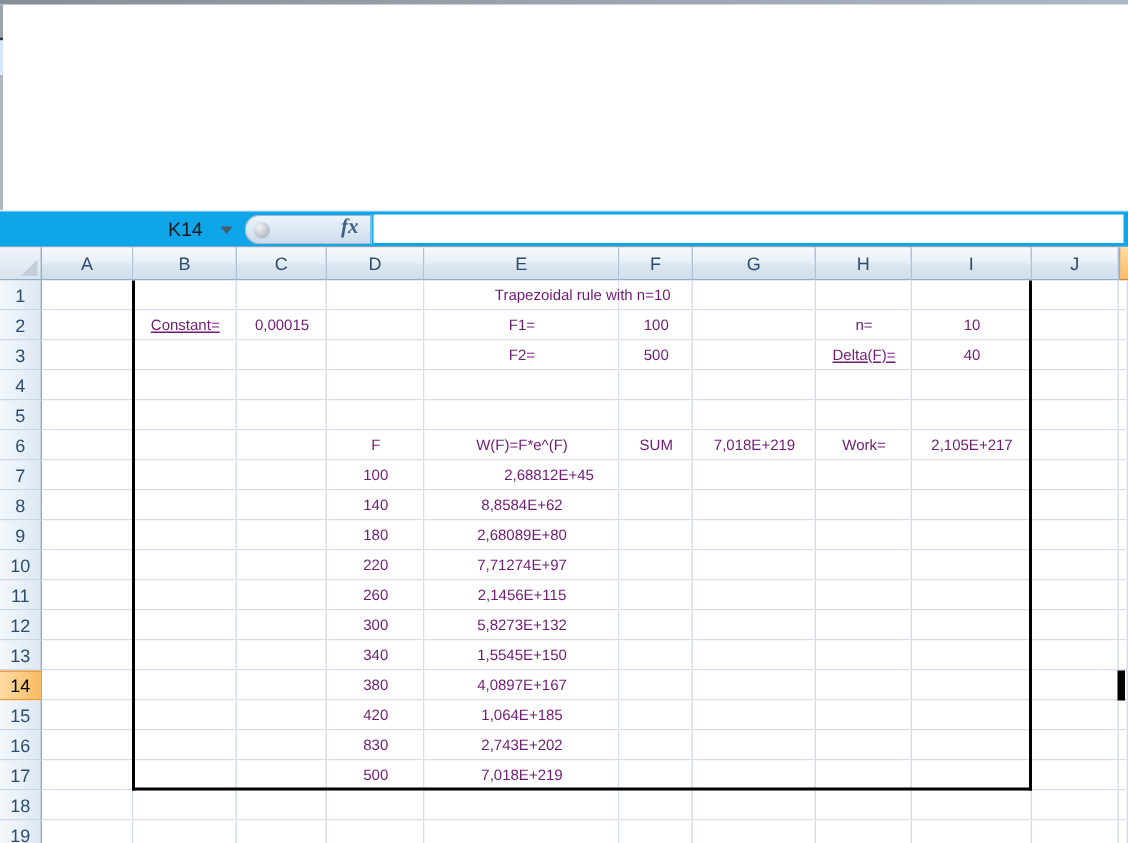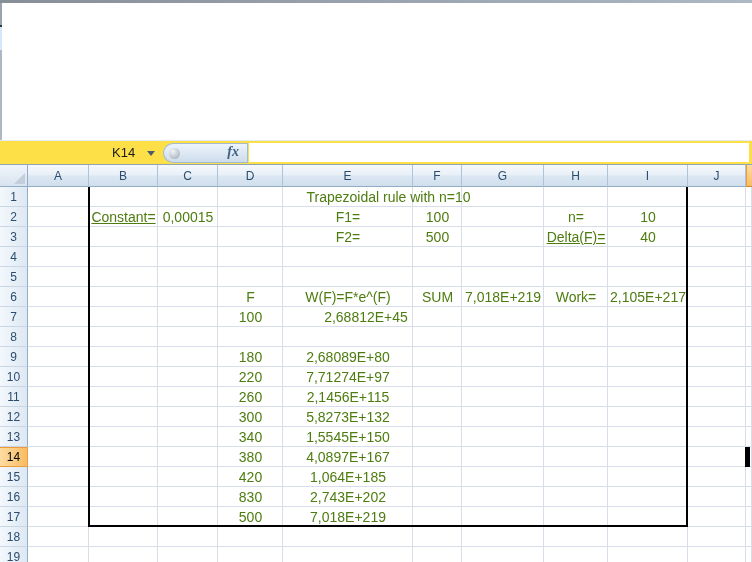--- a/index.html
+++ b/index.html
@@ -9,21 +9,21 @@
   
   .top-strip { position:absolute; left:0; top:0; width:752px; height:3px;
                background:linear-gradient(to right,#868E98,#ADB8C5); }
   .edge { position:absolute; left:0; width:2px; }
   .edge1 { top:3px;  height:22px; background:#9AA3AD; }
   .edge2 { top:25px; height:2px;  background:#2F363E; }
   .edge3 { top:27px; height:23px; background:#D5E7FA; }
   .edge4 { top:50px; height:90px; background:#AFB7C2; }
 
   
-  .fbar { position:absolute; left:0; top:140px; width:752px; height:25px; background:#fde047;
+  .fbar { position:absolute; left:0; top:140px; width:752px; height:25px; background:#0ea5e9;
           border-top:1px solid #E2EAF2; border-bottom:1px solid #8FA3B7; box-sizing:border-box;padding-left:28px; }
   .namebox { position:absolute; left:0; top:0; width:160px; height:23px; }
   .namebox-text { position:absolute; left:112px; top:4px; font-size:13px; color:#1a1a1a; }
   .nb-arrow { position:absolute; left:147px; top:10px; width:0; height:0;
               border-left:4px solid transparent; border-right:4px solid transparent;
               border-top:5px solid #4C5B6B; }
   .pill { position:absolute; left:163px; top:2px; width:84px; height:20px; box-sizing:border-box;
           border:1px solid #A5BACE; border-right:none; border-radius:10px 0 0 10px;
           background:linear-gradient(#EDF4FB,#CDDCEC); }
   .pill-circle { position:absolute; left:5px; top:4px; width:11px; height:11px; border-radius:50%;
@@ -51,21 +51,21 @@
   .row-hdr { position:absolute; left:0; width:28px; height:20px; box-sizing:border-box;
              background:linear-gradient(to right,#F3F8FC,#DDE8F3);
              border-right:1px solid #93ADC6; border-bottom:1px solid #C9D6E4;
              color:#2C4C6E; font-size:12px; display:flex; align-items:center; justify-content:center; }
   .row-hdr.sel { background:linear-gradient(to right,#FDDCA2,#F8BC63);
                  border-top:1px solid #EE9B3D; border-bottom:1px solid #EE9B3D;
                  border-right:1px solid #EE9B3D; color:#000; }
   .cell-bg { position:absolute; box-sizing:border-box; background:#fff;
              border-right:1px solid #D7DEE9; border-bottom:1px solid #D7DEE9; }
   .cell-text { position:absolute; height:20px; display:flex; align-items:center; justify-content:center;
-               font-size:14px; color:#4d7c0f; white-space:nowrap; pointer-events:none; z-index:3; }
+               font-size:10px; color:#701a75; white-space:nowrap; pointer-events:none; z-index:3; }
   .box-border { position:absolute; box-sizing:border-box; z-index:2; pointer-events:none;
                 border-left:2px solid #000; border-right:2px solid #000; border-bottom:2px solid #000; }
   .sel-sliver { position:absolute; background:#000; z-index:4; }
 </style>
 </head>
 <body>
 
 <div class="screen">
   <div class="top-strip"></div>
   <div class="edge edge1"></div>
@@ -343,20 +343,22 @@
       <div class="cell-text" style="left: 484px; top: 62px; width: 184px; text-decoration: underline;">Delta(F)=</div>
       <div class="cell-text" style="left: 548px; top: 62px; width: 200px;">40</div>
       <div class="cell-text" style="left: 158px; top: 122px; width: 185px;">F</div>
       <div class="cell-text" style="left: 223px; top: 122px; width: 250px;">W(F)=F*e^(F)</div>
       <div class="cell-text" style="left: 353px; top: 122px; width: 169px;">SUM</div>
       <div class="cell-text" style="left: 402px; top: 122px; width: 202px;">7,018E+219</div>
       <div class="cell-text" style="left: 484px; top: 122px; width: 184px;">Work=</div>
       <div class="cell-text" style="left: 548px; top: 122px; width: 200px;">2,105E+217</div>
       <div class="cell-text" style="left: 158px; top: 142px; width: 185px;">100</div>
       <div class="cell-text" style="left: 241px; top: 142px; width: 250px;">2,68812E+45</div>
+      <div class="cell-text" style="left: 158px; top: 162px; width: 185px;">140</div>
+      <div class="cell-text" style="left: 223px; top: 162px; width: 250px;">8,8584E+62</div>
       <div class="cell-text" style="left: 158px; top: 182px; width: 185px;">180</div>
       <div class="cell-text" style="left: 223px; top: 182px; width: 250px;">2,68089E+80</div>
       <div class="cell-text" style="left: 158px; top: 202px; width: 185px;">220</div>
       <div class="cell-text" style="left: 223px; top: 202px; width: 250px;">7,71274E+97</div>
       <div class="cell-text" style="left: 158px; top: 222px; width: 185px;">260</div>
       <div class="cell-text" style="left: 223px; top: 222px; width: 250px;">2,1456E+115</div>
       <div class="cell-text" style="left: 158px; top: 242px; width: 185px;">300</div>
       <div class="cell-text" style="left: 223px; top: 242px; width: 250px;">5,8273E+132</div>
       <div class="cell-text" style="left: 158px; top: 262px; width: 185px;">340</div>
       <div class="cell-text" style="left: 223px; top: 262px; width: 250px;">1,5545E+150</div>

